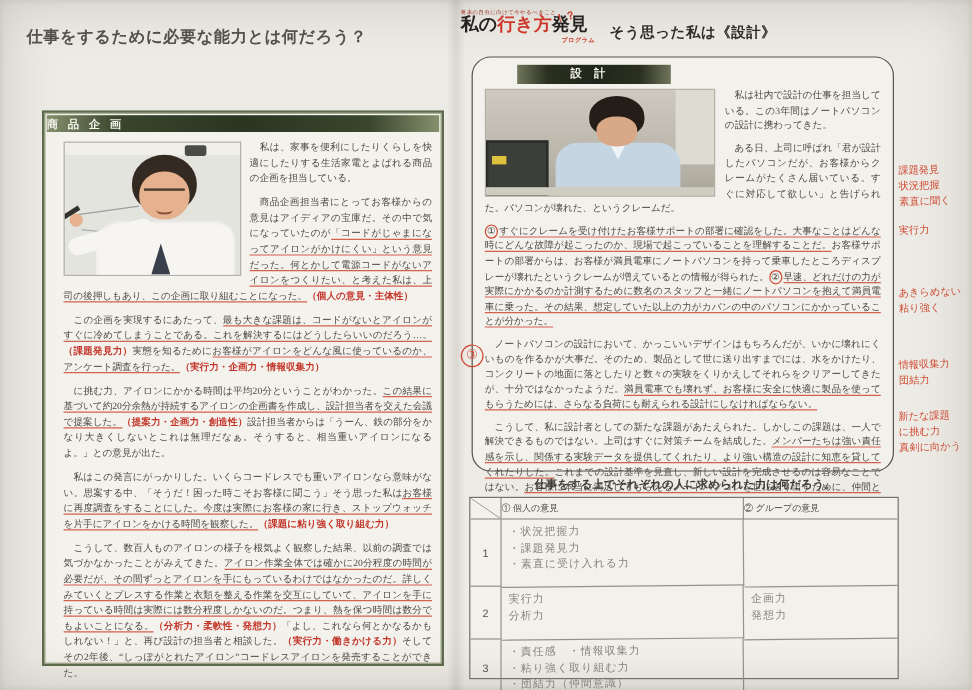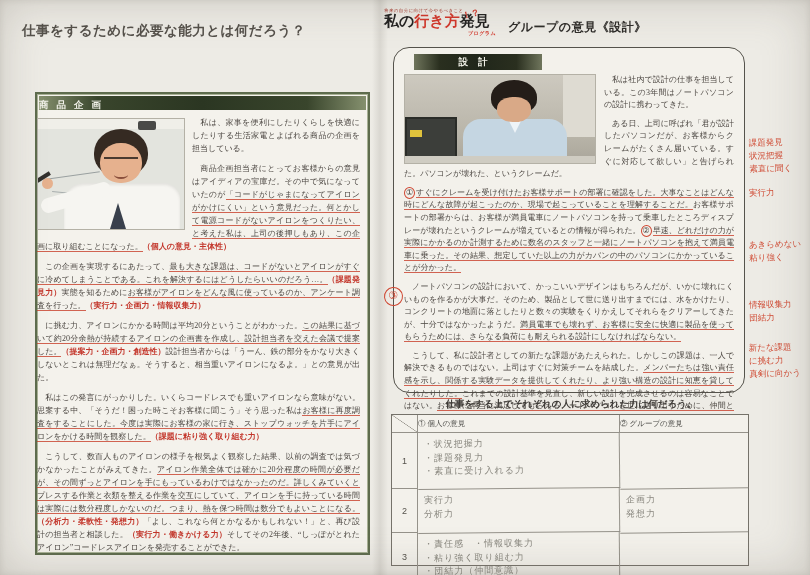--- a/index.html
+++ b/index.html
@@ -12,21 +12,21 @@
 
   
   .lp-title{position:absolute;left:22px;top:22px;width:340px;
         font-family:"Liberation Sans",sans-serif;font-weight:bold;font-size:13.5px;
         color:#54504a;letter-spacing:.5px;}
   .lp-box{position:absolute;left:35px;top:92px;width:331px;height:459px;
         background:#f4f2ec;border:2px solid #5e6c4d;box-shadow:inset 0 0 0 1px #a8b194;}
   .lp-bar{margin:2px;height:14px;line-height:17px;text-align:left;color:#f2f2ea;
         font-family:"Liberation Sans",sans-serif;font-size:9.5px;font-weight:bold;letter-spacing:8px;
         background:linear-gradient(90deg,#85906e 0%,#39452c 18%,#2b3622 50%,#39452c 82%,#85906e 100%);}
-  .lp-body{padding:4px 8px 0 0;}
+  .lp-body{padding:4px 8px 0 16px;}
   .lp-body p{margin:0 0 7px 0;font-size:8px;line-height:13px;text-align:justify;color:#4c4742;}
 
   .photo-left{float:left;width:146px;height:110px;margin:2px 7px 3px 0;position:relative;
         overflow:hidden;border:1px solid #b4b1a6;background:#e3e4de;}
   .pp-ceil{position:absolute;top:0;left:0;right:0;height:10px;background:#f0efe9;}
   .pp-proj{position:absolute;top:2px;right:28px;width:18px;height:9px;background:#4a4a48;border-radius:2px;}
   .pp-line1{position:absolute;left:8px;top:56px;width:54px;height:0;border-top:1.5px solid #9aa0a0;transform:rotate(-8deg);}
   .pp-line2{position:absolute;left:14px;top:74px;width:40px;height:0;border-top:1.5px solid #a8aeae;transform:rotate(6deg);}
   .pp-hair{position:absolute;right:36px;top:10px;width:54px;height:48px;background:#352a22;border-radius:50% 50% 46% 46%;}
   .pp-face{position:absolute;right:42px;top:24px;width:42px;height:40px;background:#e6b18e;border-radius:48%;}
@@ -51,21 +51,21 @@
   .logo-black{color:#222120;}
   .logo-red{color:#d3362a;}
   .logo-burst{position:absolute;left:78px;top:0px;color:#d3362a;font-size:9px;font-weight:bold;transform:rotate(-14deg);}
   .logo-sub{position:absolute;left:84px;top:22px;font-size:5px;color:#d3362a;font-weight:bold;letter-spacing:.5px;}
   .sheet-title{position:absolute;left:508px;top:19px;font-family:"Liberation Sans",sans-serif;
         font-weight:bold;font-size:12px;color:#2e2c29;letter-spacing:.5px;}
 
   
   .rp-box{position:absolute;left:393px;top:47px;width:352px;height:346px;background:#f3f1eb;
         border:1.5px solid #55534c;border-radius:16px;padding:6px 10px 2px 10px;box-sizing:border-box;}
-  .rp-bar{width:128px;height:16px;margin-left:10px;line-height:16px;text-align:center;color:#f0f0e6;
+  .rp-bar{width:128px;height:16px;margin-left:27px;line-height:16px;text-align:center;color:#f0f0e6;
         font-family:"Liberation Sans",sans-serif;font-size:9.5px;font-weight:bold;letter-spacing:10px;
         background:linear-gradient(90deg,#6f755c 0%,#2a2f1f 20%,#20261a 50%,#2a2f1f 80%,#6f755c 100%);}
   .rp-body{padding-top:4px;}
   .rp-body p{margin:0 0 6px 0;font-size:8px;line-height:12.6px;text-align:justify;color:#4c4742;}
 
   .photo-right{float:left;width:190px;height:88px;margin:0 8px 4px 0;position:relative;overflow:hidden;
         background:linear-gradient(#cdc9bf,#b8b4a8 70%,#a9a59a);border:1px solid #b4b1a6;}
   .dp-panel{position:absolute;right:0;top:0;width:32px;height:62px;background:#dedbd2;}
   .dp-hair{position:absolute;left:86px;top:5px;width:46px;height:34px;background:#241d18;border-radius:50% 50% 42% 42%;}
   .dp-face{position:absolute;left:92px;top:22px;width:34px;height:25px;background:#d9a987;border-radius:46%;}
@@ -137,21 +137,21 @@
   <div class="gutter"></div>
 
   <div class="logo">
     <div class="logo-tagline">将来の自分に向けて今やるべきこと</div>
     <div class="logo-name">
       <span class="logo-black">私の</span><span class="logo-red">行き方</span><span class="logo-black">発見</span>
     </div>
     <div class="logo-burst">！？</div>
     <div class="logo-sub">プログラム</div>
   </div>
-  <div class="sheet-title">グループの意見《設計》</div>
+  <div class="sheet-title">そう思った私は《設計》</div>
 
   <div class="rp-box">
     <div class="rp-bar">設計</div>
     <div class="rp-body">
       <div class="photo-right">
         <div class="dp-panel"></div>
         <div class="dp-shirt"></div>
         <div class="dp-collar"></div>
         <div class="dp-hair"></div>
         <div class="dp-face"></div>

